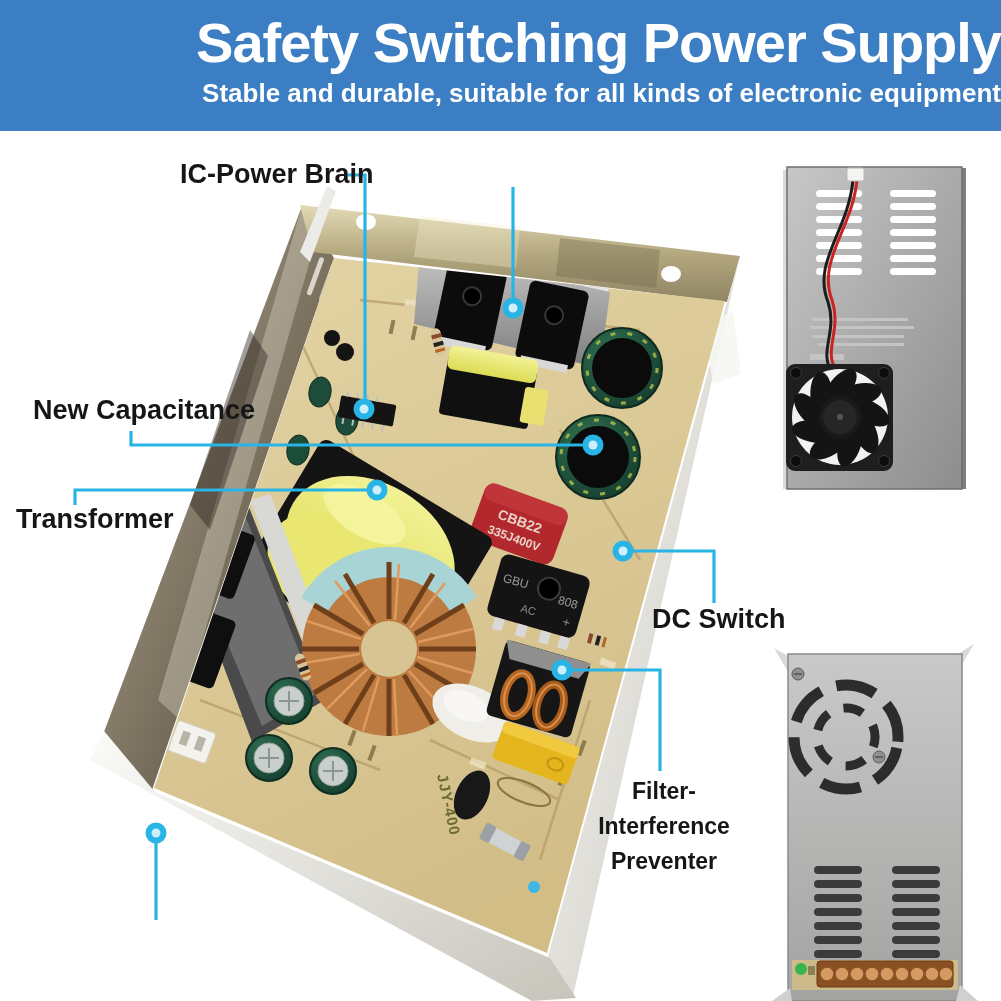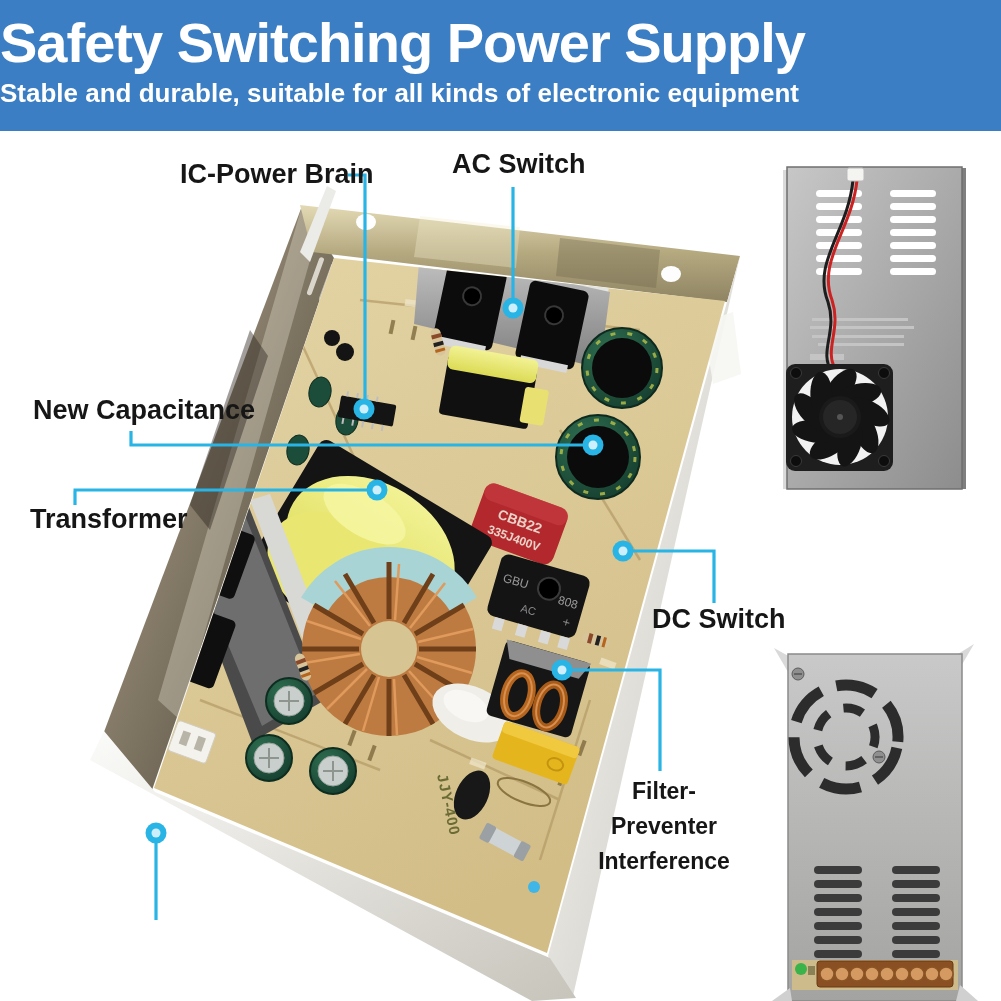--- a/index.html
+++ b/index.html
@@ -1,19 +1,19 @@
 <!DOCTYPE html>
 <html><head>
 <meta charset="utf-8">
 <style>
   html,body{margin:0;padding:0;background:#ffffff;}
   .canvas{position:relative;width:1001px;height:1001px;background:#ffffff;overflow:hidden;
           font-family:"Liberation Sans",sans-serif;}
   .hdr{position:absolute;left:0;top:0;width:1001px;height:131px;background:#3c7ec3;
-       display:flex;flex-direction:column;align-items:flex-start;justify-content:center;}
+       display:flex;flex-direction:column;align-items:flex-end;justify-content:center;}
   .hdr h1{margin:0;color:#ffffff;font-size:56px;font-weight:800;letter-spacing:-1px;line-height:1.05;}
   .hdr p{margin:6px 0 8px 0;color:#ffffff;font-size:26px;font-weight:700;}
   .label{position:absolute;color:#161616;font-size:27px;font-weight:700;white-space:nowrap;}
   .filter-label{position:absolute;left:575px;top:774px;width:178px;text-align:center;
                 color:#161616;font-size:23px;font-weight:700;line-height:35px;}
   svg text{font-family:"Liberation Sans",sans-serif;}
 </style>
 </head>
 <body>
 
@@ -517,22 +517,21 @@
           <circle cx="562" cy="670" r="4.5" fill="#cdeffb"></circle>
         </g>
       <g>
           <circle cx="156" cy="833" r="10.5" fill="#29b4e6"></circle>
           <circle cx="156" cy="833" r="4.5" fill="#cdeffb"></circle>
         </g>
     </g>
   </svg>
 
   <div class="label" style="left:180px;top:159px;width:168px;text-align:center;">IC-Power Brain</div>
-  <div class="label" style="left:452px;top:149px;">AC Switch</div>
   <div class="label" style="left:33px;top:395px;">New Capacitance</div>
-  <div class="label" style="left:30px;top:504px;">Transformer</div>
+  <div class="label" style="left:16px;top:504px;">Transformer</div>
   <div class="label" style="left:652px;top:604px;">DC Switch</div>
   <div class="filter-label">
     <div>Filter-</div>
+    <div>Interference</div>
     <div>Preventer</div>
-    <div>Interference</div>
   </div>
 </div>
 
 </body></html>

